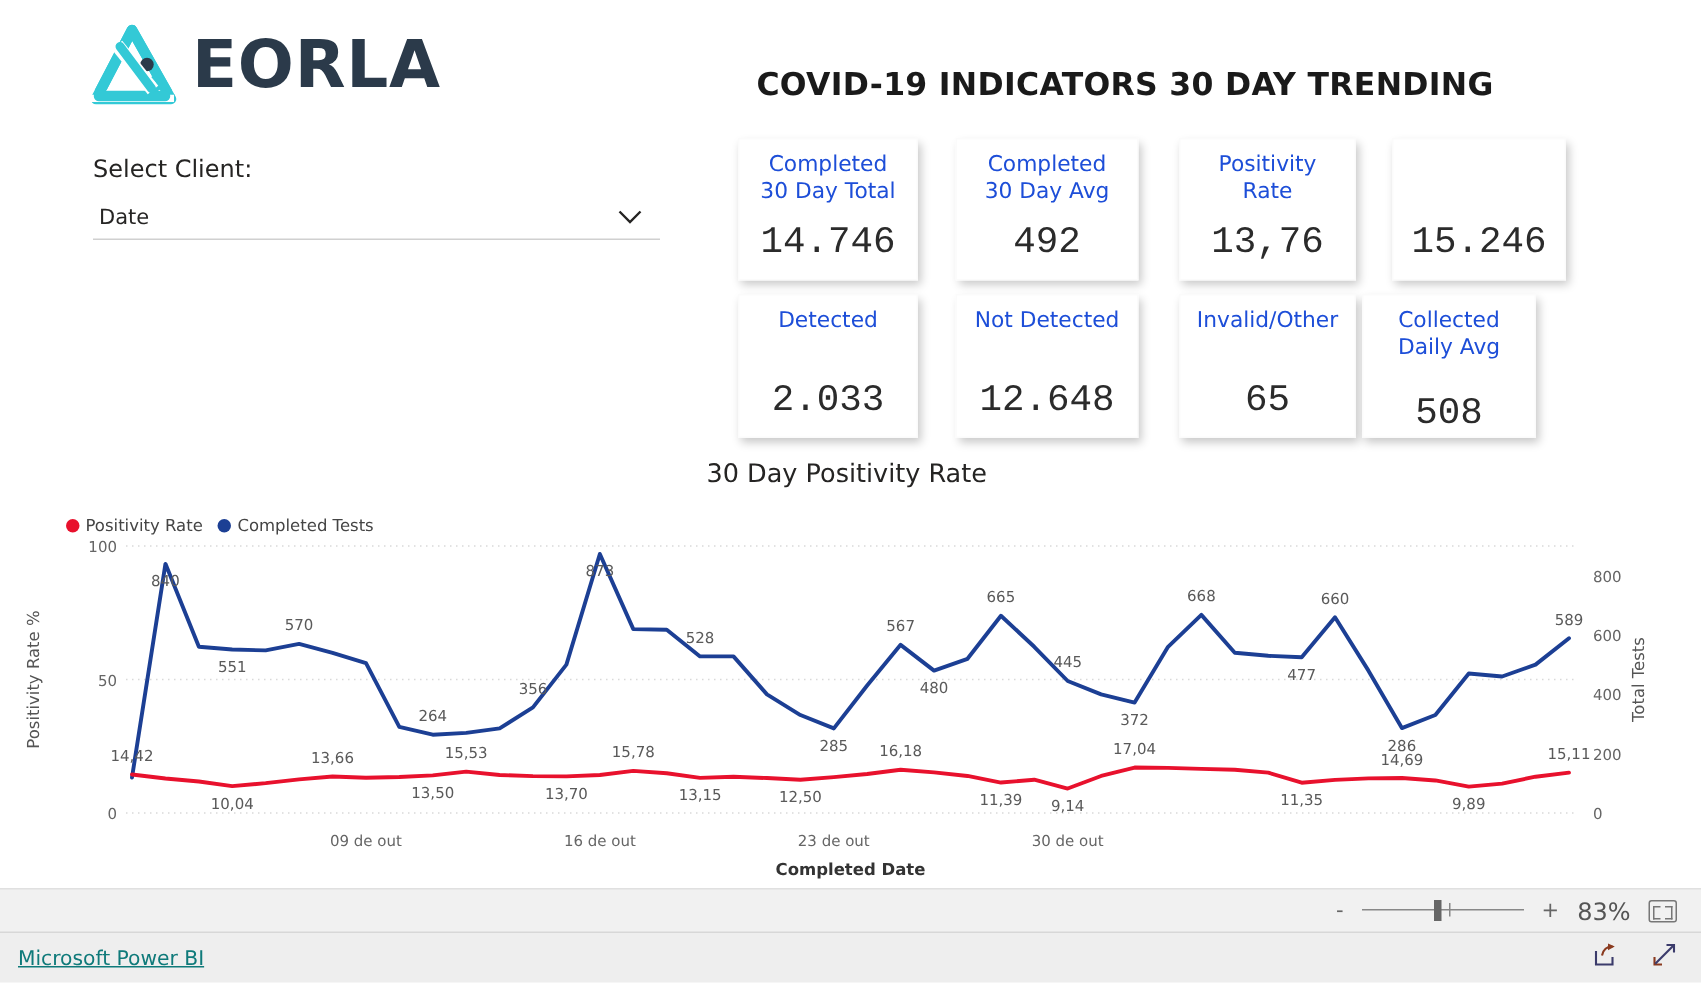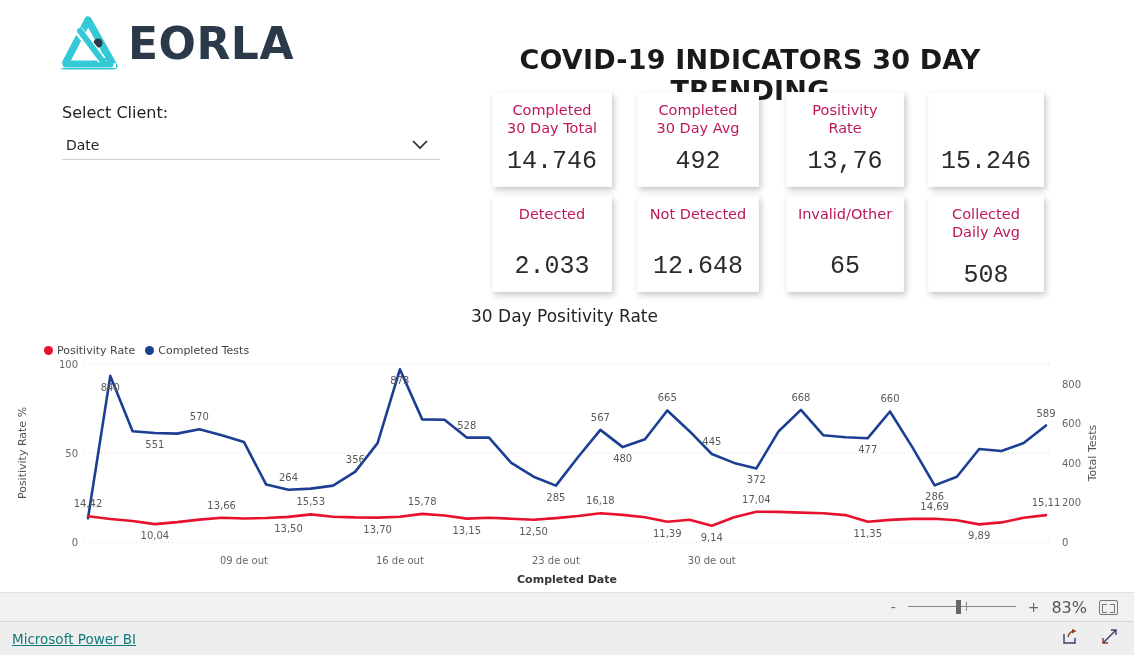--- a/index.html
+++ b/index.html
@@ -27,21 +27,21 @@
   #brand-logo svg { display: block; }
   #brand-wordmark {
     font-size: 44px; font-weight: bold; letter-spacing: 0.5px;
     color: #2b3a4a; line-height: 1;
   }
 
   
   #page-title {
     position: absolute; left: 440px; top: 44px; width: 620px;
     text-align: center;
-    font-size: 27px; font-weight: bold; color: #1a1a1a;
+    font-size: 21px; font-weight: bold; color: #1a1a1a;
     letter-spacing: 0.2px;
   }
 
   
   #client-slicer { position: absolute; left: 62px; top: 103px; width: 378px; }
   #slicer-label { font-size: 16px; color: #252423; margin-bottom: 8px; }
   #slicer-control {
     position: relative;
     height: 30px;
     border-bottom: 1px solid #d0d0d0;
@@ -56,21 +56,21 @@
   .kpi-card {
     position: absolute;
     background: #ffffff;
     box-shadow: 2px 3px 6px rgba(0,0,0,0.22);
     display: flex; flex-direction: column;
     align-items: center; justify-content: flex-start;
     padding-top: 9px;
     border: 1px solid #fbfbfb;
   }
   .kpi-title {
-    font-size: 14.5px; color: #be185d; text-align: center;
+    font-size: 14.5px; color: #1d4ed8; text-align: center;
     line-height: 1.22; white-space: pre-line;
   }
   .kpi-value {
     font-size: 25px; color: #2b2b2b; margin-top: auto; margin-bottom: 10px;
     font-weight: 400;
     font-family: Liberation Mono, monospace;
   }
 
   
   #chart-container {
@@ -201,21 +201,21 @@
         <div class="kpi-value">2.033</div>
       </div>
       <div class="kpi-card" style="left: 637px; top: 196px; width: 122px; height: 96px;">
         <div class="kpi-title">Not Detected</div>
         <div class="kpi-value">12.648</div>
       </div>
       <div class="kpi-card" style="left: 786px; top: 196px; width: 118px; height: 96px;">
         <div class="kpi-title">Invalid/Other</div>
         <div class="kpi-value">65</div>
       </div>
-      <div class="kpi-card" style="left: 928px; top: 196px; width: 116px; height: 96px; gap: 20px;">
+      <div class="kpi-card" style="left: 908px; top: 196px; width: 116px; height: 96px; gap: 20px;">
         <div class="kpi-title">Collected
 Daily Avg</div>
         <div class="kpi-value">508</div>
       </div>
     </div>
 
   <div id="chart-container">
     <div id="chart-title">30 Day Positivity Rate</div>
     <div id="chart-legend">
       <span class="legend-item">

